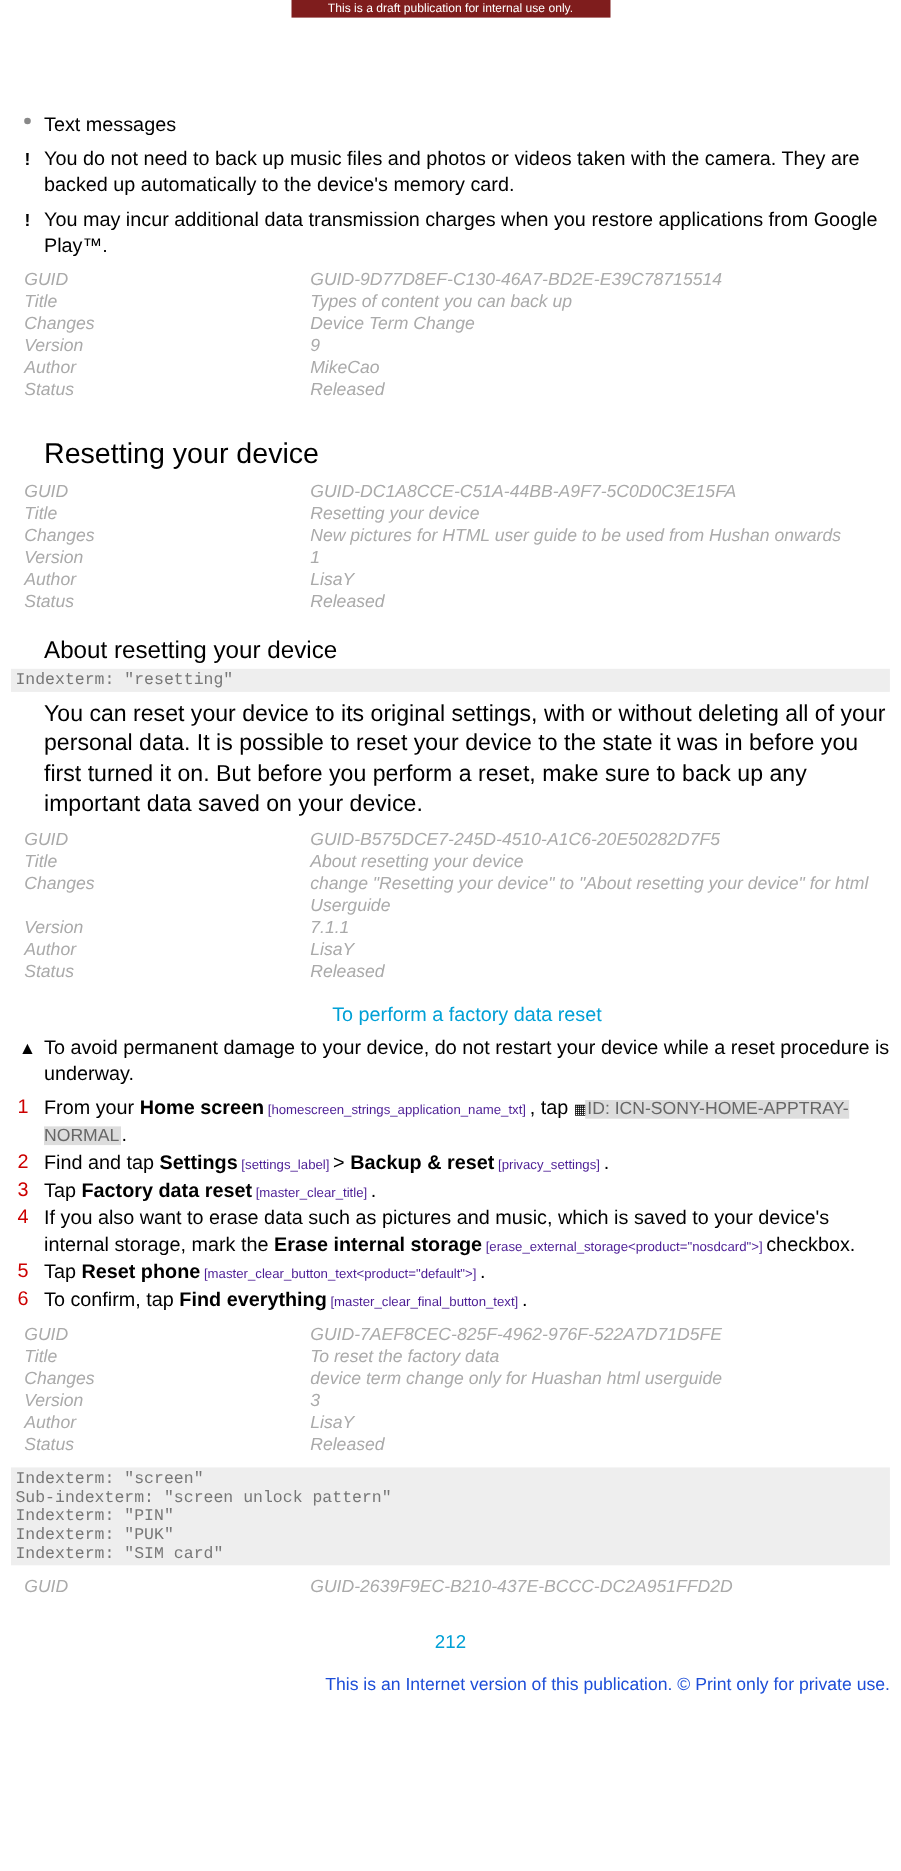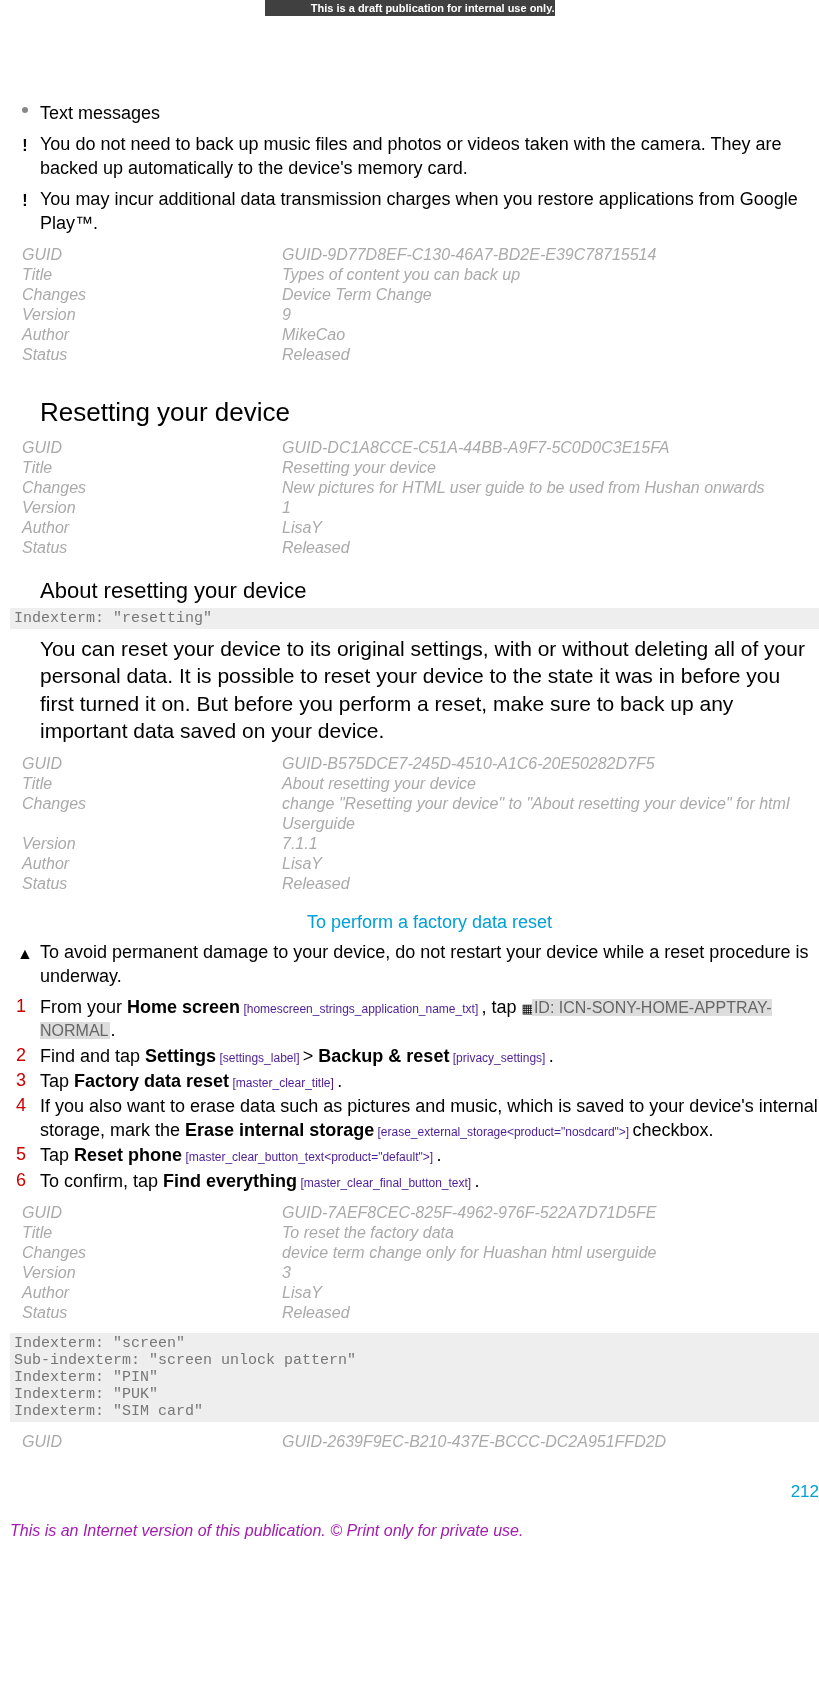--- a/index.html
+++ b/index.html
@@ -1,18 +1,18 @@
 <!DOCTYPE html>
 <html><head>
 <meta charset="utf-8">
 <style>
   * { box-sizing: border-box; margin: 0; padding: 0; }
   body { font-family: Arial, Helvetica, sans-serif; width: 819px; background: #fff; color: #000; }
-  .banner { background: #404040; color: #fff; text-align: right; font-weight: bold; font-size: 11px; padding: 2px 0; width: 290px; margin: 0 auto; }
-  .page { padding: 0 0 20px 10px; }
+  .banner { background: #7f1d1d; color: #fff; text-align: center; font-weight: normal; font-size: 11px; padding: 2px 0; width: 290px; margin: 0 auto; }
+  .page { padding: 0 10px 20px 10px; }
   .spacer-top { height: 78px; }
   .bullet-row { display: flex; align-items: flex-start; margin: 8px 0; }
   .bullet-icon { width: 30px; flex-shrink: 0; display: flex; justify-content: center; padding-top: 5px; }
   .bullet-dot { width: 6px; height: 6px; background: #888; border-radius: 50%; }
   .excl-icon { font-weight: bold; font-size: 16px; color: #000; line-height: 1; }
   .warn-icon { font-weight: bold; font-size: 16px; color: #000; line-height: 1; }
   .bullet-text { flex: 1; font-size: 18px; line-height: 1.3; }
   .meta-table { width: 100%; border-spacing: 0; margin: 10px 12px; }
   .meta-table td { font-style: italic; color: #aaa; font-size: 16px; line-height: 1.25; vertical-align: top; }
   .meta-table td.key { width: 260px; }
@@ -22,22 +22,22 @@
   .indexterm { font-family: "Courier New", monospace; background: #eee; color: #777; font-size: 15px; padding: 2px 4px; display: block; }
   .bodytext { font-size: 21px; line-height: 1.3; margin: 6px 0 10px 30px; }
   .ol { margin: 4px 0 10px 0; }
   .ol-row { display: flex; align-items: flex-start; margin: 2px 0; }
   .ol-num { width: 30px; flex-shrink: 0; text-align: left; font-size: 18px; color: #c00; padding-left: 6px; }
   .ol-text { flex: 1; font-size: 18px; line-height: 1.3; }
   .bold { font-weight: bold; margin-top: 32px; }
   .tag-red { color: #4c1d95; font-size: 12px; }
   .tag-grey-box { background: #ddd; color: #666; font-size: 16px; padding: 0 2px; }
   .grid-glyph { display:inline-block; font-size: 13px; line-height: 1; vertical-align: baseline; letter-spacing:-2px;}
-  .page-num { text-align: right; color: #00a0d6; font-size: 17px; margin-top: 30px; }
-  .footer { text-align: left; color: #a21caf; font-size: 16px; margin-top: 20px; margin-bottom: 20px; font-style: italic;}
+  .page-num { text-align: center; color: #00a0d6; font-size: 17px; margin-top: 30px; }
+  .footer { text-align: right; color: #1d4ed8; font-size: 16px; margin-top: 20px; margin-bottom: 20px;}
 </style>
 </head>
 <body>
 
 <div class="banner">This is a draft publication for internal use only.</div>
 
 <div class="page">
   <div class="spacer-top"></div>
 
   <div class="bullet-row">

